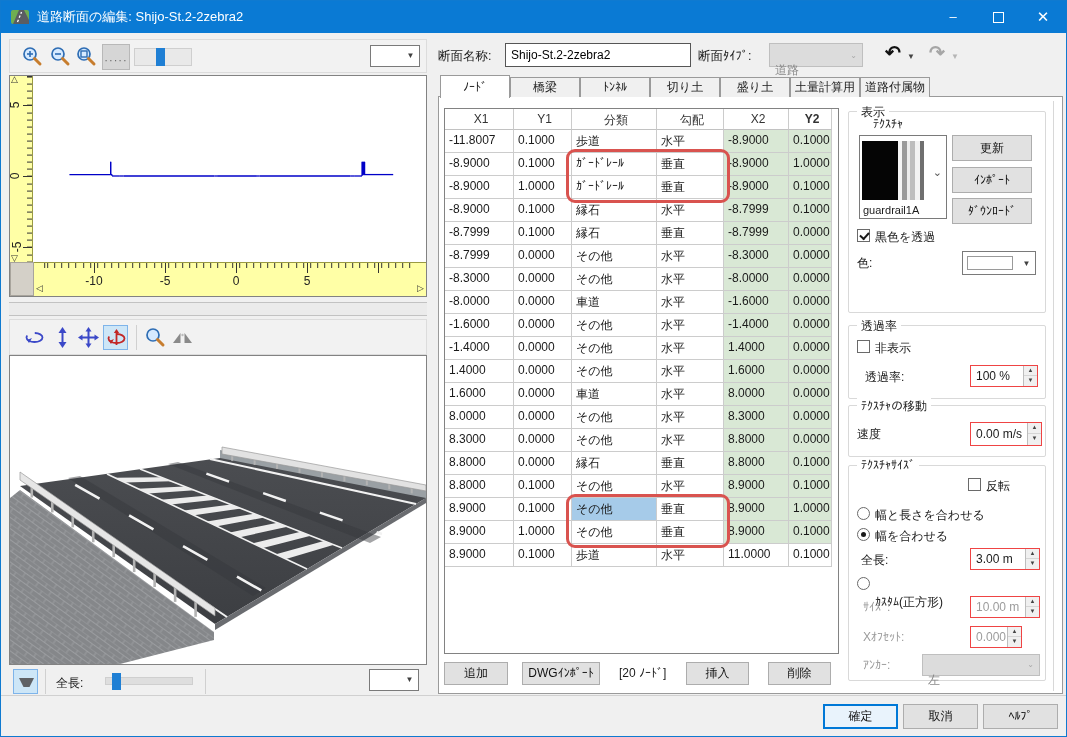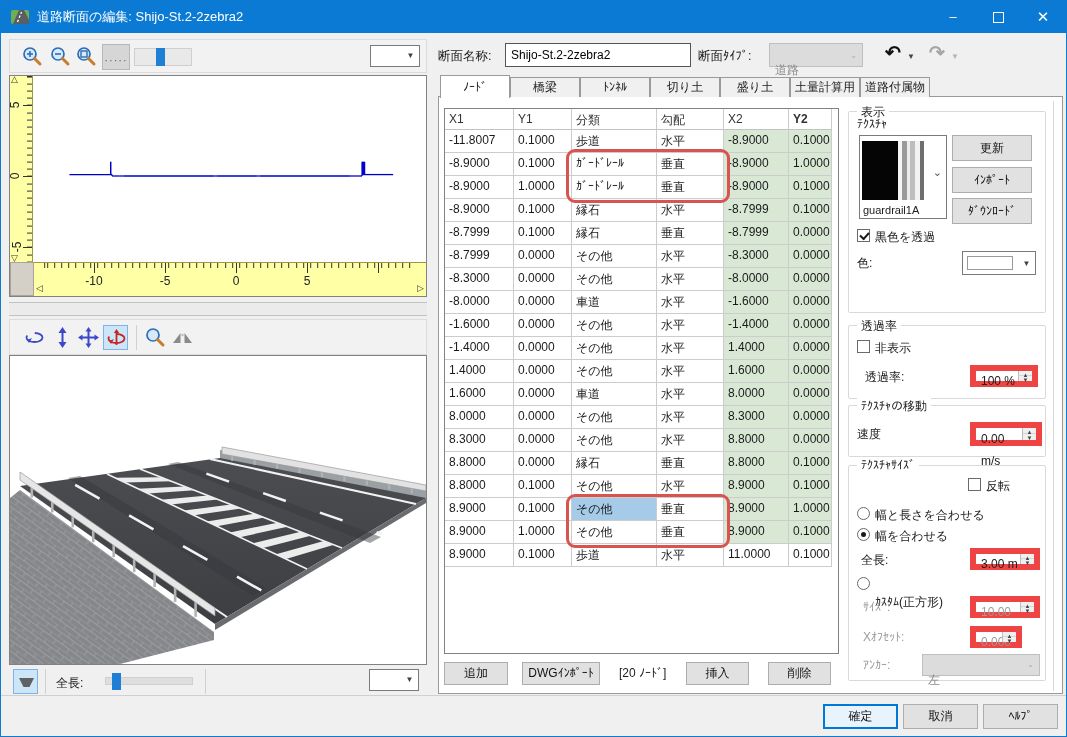--- a/index.html
+++ b/index.html
@@ -16,21 +16,21 @@
   .winbtn.max i { display: inline-block; width: 11px; height: 11px; border: 1px solid #fff; vertical-align: middle; }
 
   
   .btn { position: absolute; background: #e1e1e1; border: 1px solid #adadad; text-align: center; font-size: 12px; color: #111; }
   .btn.default { border: 2px solid #0078d7; background: #e9f3fc; }
   .combo { position: absolute; background: #fff; border: 1px solid #7a7a7a; }
   .combo .arr { position: absolute; right: 0; top: 0; bottom: 0; width: 17px; text-align: center; color: #404040; font-size: 8px; line-height: 20px; }
   .combo.dis { background: #dcdcdc; border-color: #bfbfbf; color: #8a8a8a; }
   .combo.dis .arr { color: #a8a8a8; }
   .combo .val { position: absolute; left: 5px; top: 0; line-height: 21px; font-size: 12px; margin-top: 15px; }
-  .spin { position: absolute; background: #fff; border: 6px solid #ef4444; height: 22px; }
+  .spin { position: absolute; background: #fff; border: 1px solid #ef4444; height: 22px; }
   .spin .val { position: absolute; left: 5px; right: 15px; line-height: 20px; font-size: 12px; }
   .spin .ud { position: absolute; right: 0; top: 0; bottom: 0; width: 14px; border-left: 1px solid #bdbdbd; background: #f0f0f0; }
   .spin .ud div { height: 50%; font-size: 6px; line-height: 9px; text-align: center; color: #444; border-bottom: 1px solid #d5d5d5; }
   .spin .ud div:last-child { border-bottom: none; }
   .spin.dis .val { color: #9c9c9c; }
   .cb { position: absolute; width: 13px; height: 13px; background: #fff; border: 1px solid #6a6a6a; }
   .cb.checked::after { content: ""; position: absolute; left: 2px; top: 2px; width: 7px; height: 4px;
         border-left: 2px solid #1a1a1a; border-bottom: 2px solid #1a1a1a; transform: rotate(-48deg); }
   .radio { position: absolute; width: 13px; height: 13px; background: #fff; border: 1px solid #6a6a6a; border-radius: 50%; }
   .radio.checked::after { content: ""; position: absolute; left: 3px; top: 3px; width: 5px; height: 5px; border-radius: 50%; background: #1a1a1a; }
@@ -86,21 +86,21 @@
   .tab { position: absolute; top: 2px; height: 20px; background: #f0f0f0; border: 1px solid #9a9a9a; border-bottom: none;
          text-align: center; font-size: 12px; line-height: 19px; }
   .tab.active { top: 0; height: 23px; background: #fff; z-index: 3; line-height: 22px; }
   .tabpage { position: absolute; left: 437px; top: 95px; width: 625px; height: 598px; background: #fff; border: 1px solid #9a9a9a; }
 
   
   .tablebox { position: absolute; left: 443px; top: 107px; width: 395px; height: 546px; background: #fff; border: 1px solid #828282; }
   .trow { position: absolute; left: 0; width: 387px; display: flex; }
   .cell { height: 100%; border-right: 1px solid #ccc; border-bottom: 1px solid #ccc; padding: 3px 0 0 4px;
           font-size: 12px; overflow: hidden; white-space: nowrap; }
-  .thead .cell { border-bottom: 1px solid #c2c2c2; color: #333; }
+  .thead .cell { border-bottom: 1px solid #c2c2c2; color: #333; text-align: center; }
   .cell.green { background: #d9e8d5; }
   .cell.selcell { background: #a6cbe9; }
   .hlbox { position: absolute; border: 3px solid #d9534f; border-radius: 9px; pointer-events: none; z-index: 5; }
 
   
   .group { position: absolute; border: 1px solid #d9d9d9; border-radius: 2px; background: #fff; }
   .legend { position: absolute; top: -8px; left: 8px; background: #fff; padding: 0 4px; font-size: 12px; }
 
   .texbox { position: absolute; left: 10px; top: 23px; width: 88px; height: 84px; border: 1px solid #7a7a7a; background: #fff; }
   .teximg { position: absolute; left: 2px; top: 2px; width: 62px; height: 62px;
@@ -538,21 +538,21 @@
     </div>
 
   <div class="btn" style="left:443px;top:661px;width:64px;height:23px;line-height:21px">追加</div>
   <div class="btn" style="left:521px;top:661px;width:78px;height:23px;line-height:21px">DWGｲﾝﾎﾟｰﾄ</div>
   <span class="lbl" style="left:618px;top:665px">[20 ﾉｰﾄﾞ]</span>
   <div class="btn" style="left:685px;top:661px;width:63px;height:23px;line-height:21px">挿入</div>
   <div class="btn" style="left:767px;top:661px;width:63px;height:23px;line-height:21px">削除</div>
 
   <div class="group" style="left:847px;top:110px;width:198px;height:202px">
     <span class="legend">表示</span>
-    <span class="lbl" style="left:8px;top:5px">ﾃｸｽﾁｬ</span>
+    <span class="lbl" style="left:24px;top:5px">ﾃｸｽﾁｬ</span>
     <div class="texbox">
       <div class="teximg"></div>
       <span class="texarr">⌄</span>
       <span class="texname">guardrail1A</span>
     </div>
     <div class="btn" style="left:103px;top:23px;width:80px;height:26px;line-height:24px">更新</div>
     <div class="btn" style="left:103px;top:55px;width:80px;height:26px;line-height:24px">ｲﾝﾎﾟｰﾄ</div>
     <div class="btn" style="left:103px;top:86px;width:80px;height:26px;line-height:24px">ﾀﾞｳﾝﾛｰﾄﾞ</div>
     <div class="cb checked" style="left:8px;top:117px"></div>
     <span class="lbl" style="left:26px;top:117px">黒色を透過</span>

